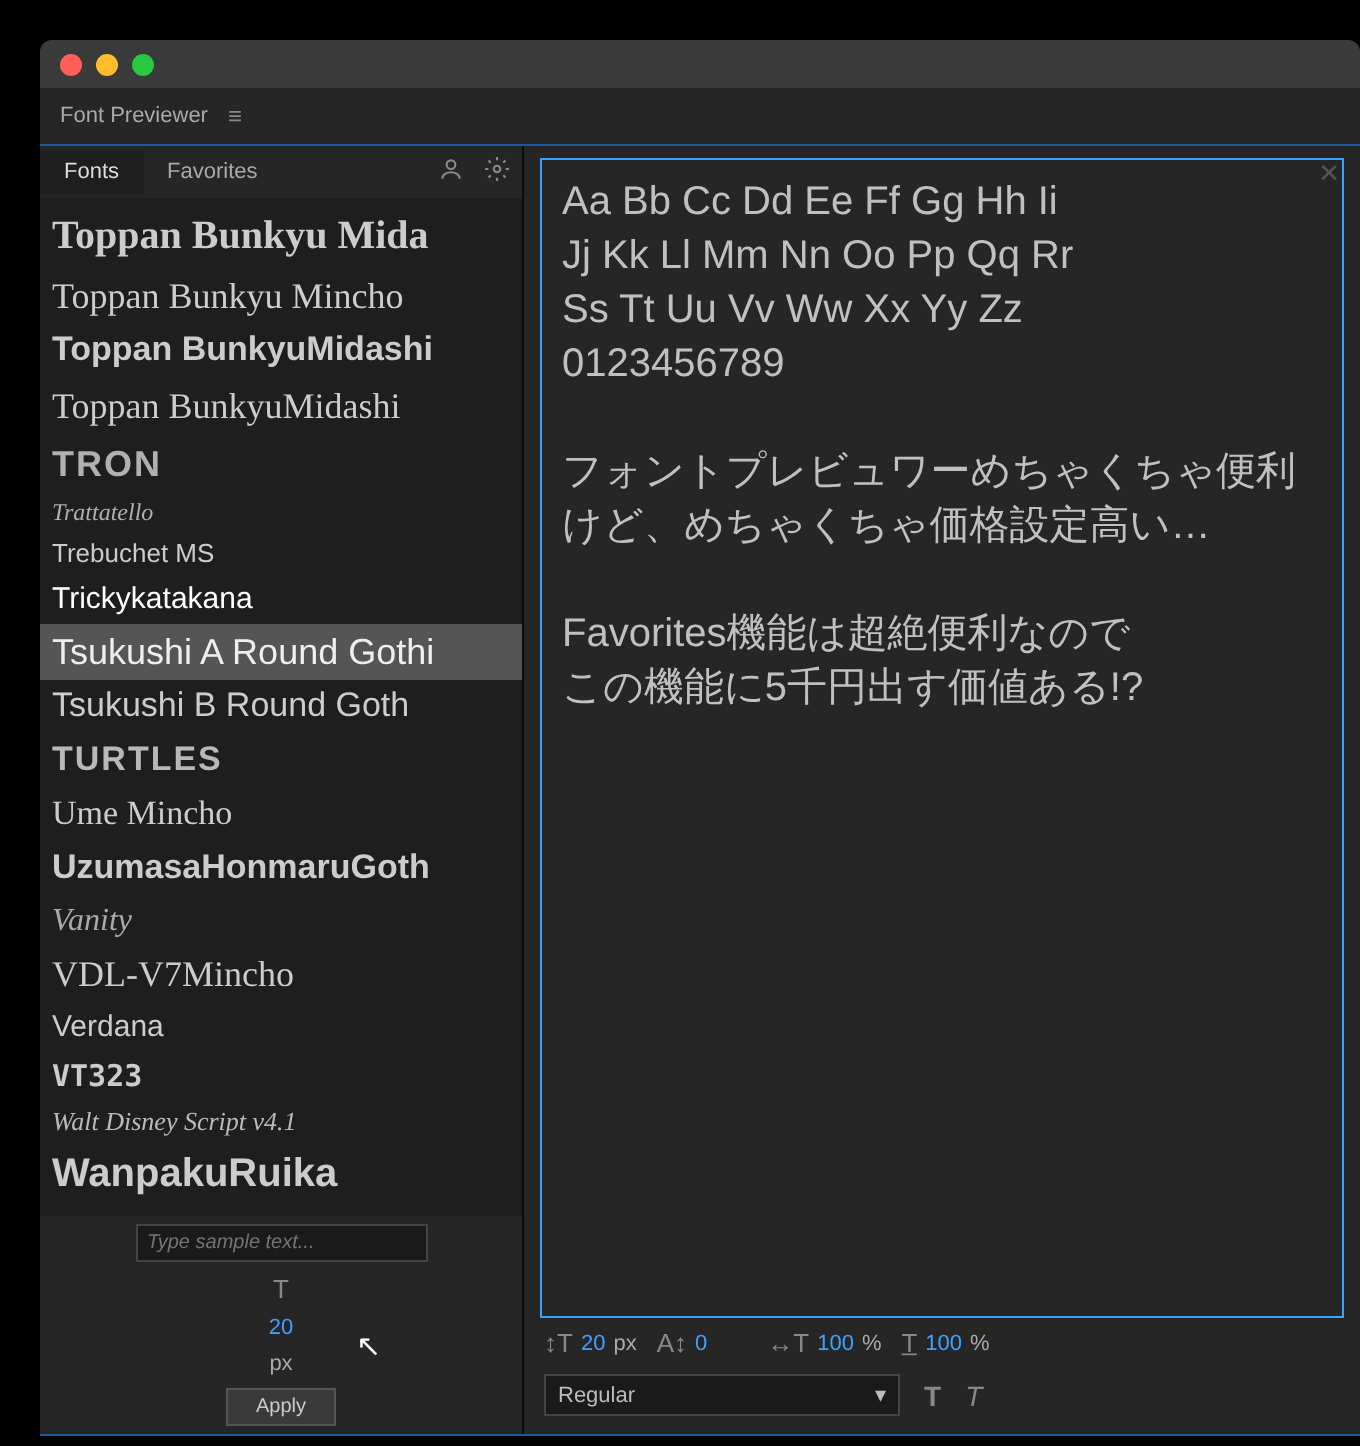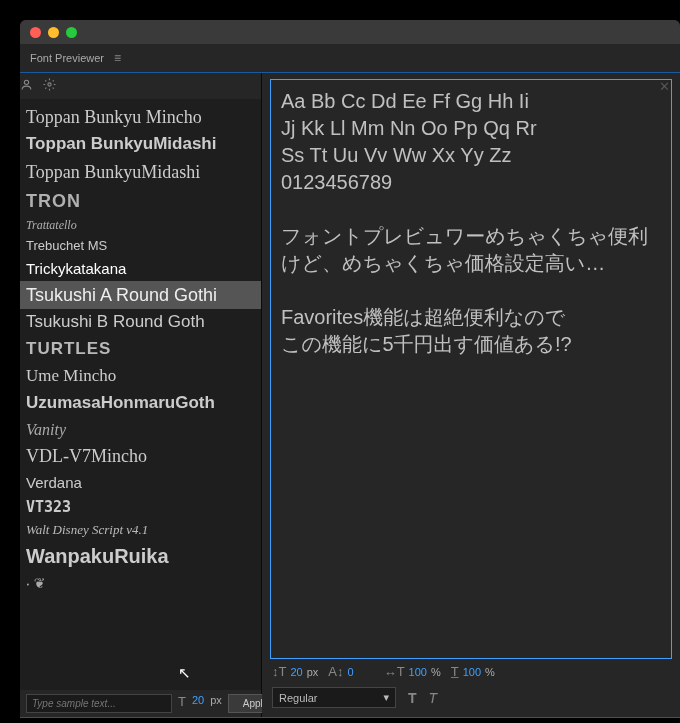--- a/index.html
+++ b/index.html
@@ -16,70 +16,75 @@
 .content { display: flex; height: calc(100% - 52px); border-top: 1px solid #1a5a9e; border-bottom: 1px solid #1a5a9e; }
 .left-panel { width: 242px; background: #1e1e1e; display: flex; flex-direction: column; border-right: 1px solid #0a0a0a; }
 .tabs-row { display: flex; align-items: center; height: 26px; background: #262626; justify-content: space-between; padding-right: 6px; }
 .tabs { display: flex; }
 .tab { padding: 5px 12px; font-size: 11px; color: #aaa; cursor: pointer; }
 .tab.active { background: #1e1e1e; color: #ddd; }
 .tab-icons { display: flex; gap: 10px; color: #888; font-size: 13px; }
 .font-list { flex: 1; overflow: hidden; padding: 4px 0; }
 .font-item { padding: 2px 6px; color: #b8b8b8; white-space: nowrap; overflow: hidden; cursor: pointer; line-height: 1.35; }
 .font-item.selected { background: #555; color: #eee; }
-.left-footer-sample { display: flex; align-items: flex-start; padding: 4px 6px; gap: 6px; background: #262626; }
+.left-footer-sample { display: flex; align-items: center; padding: 4px 6px; gap: 6px; background: #262626; flex-direction: column; }
 .sample-input { flex: 1; background: #1a1a1a; border: 1px solid #444; color: #888; font-size: 10px; padding: 3px 5px; font-style: italic; }
 .px-label { color: #3fa0ff; font-size: 11px; }
 .apply-btn { background: #3a3a3a; border: 1px solid #555; color: #ccc; font-size: 10px; padding: 3px 14px; cursor: pointer; }
 .cursor-arrow { position: absolute; left: 158px; bottom: 36px; color: #fff; font-size: 15px; pointer-events: none; }
 .right-panel { flex: 1; display: flex; flex-direction: column; padding: 6px 8px 6px 8px; background: #262626; position: relative; }
 .close-x { position: absolute; top: 6px; right: 10px; color: #555; font-size: 13px; cursor: pointer; }
 .preview-box { flex: 1; border: 1px solid #3fa0ff; padding: 8px 10px; color: #c0c0c0; font-size: 20px; line-height: 1.35; overflow: hidden; white-space: pre-wrap; }
 .right-controls { display: flex; align-items: center; gap: 10px; padding: 5px 2px; color: #aaa; font-size: 11px; }
 .ctrl-group { display: flex; align-items: center; gap: 4px; }
 .ctrl-icon { color: #888; font-size: 13px; }
 .ctrl-val { color: #3fa0ff; }
 .right-dropdown-row { display: flex; align-items: center; gap: 12px; padding: 3px 2px; }
-.dropdown { background: #1a1a1a; border: 1px solid #444; color: #bbb; font-size: 11px; padding: 3px 6px; width: 124px; display: flex; justify-content: space-between; align-items: center; cursor: pointer; }
+.dropdown { background: #1a1a1a; border: 1px solid #444; color: #bbb; font-size: 11px; padding: 3px 6px; width: 178px; display: flex; justify-content: space-between; align-items: center; cursor: pointer; }
 .t-icon { color: #888; font-size: 14px; cursor: pointer; }
 </style>
 </head>
 <body>
 
 <div class="window">
   <div class="titlebar">
     <div class="traffic">
       <div class="tl red"></div>
       <div class="tl yellow"></div>
       <div class="tl green"></div>
     </div>
   </div>
   <div class="header">
     <span>Font Previewer</span>
     <span class="menu-icon">≡</span>
   </div>
   <div class="content">
     <div class="left-panel">
       <div class="tabs-row">
+        <div class="tabs">
+          <div class="tab active">Fonts</div>
+          <div class="tab">Favorites</div>
+        </div>
         <div class="tab-icons">
           <span>
             <svg width="13" height="13" viewBox="0 0 24 24" fill="none" stroke="#888" stroke-width="2">
                 <circle cx="12" cy="8" r="4"></circle>
                 <path d="M4 21c0-4 4-6 8-6s8 2 8 6"></path>
               </svg>
           </span>
           <span>
             <svg width="13" height="13" viewBox="0 0 24 24" fill="none" stroke="#888" stroke-width="2">
                 <circle cx="12" cy="12" r="3"></circle>
                 <path d="M12 1v3M12 20v3M4.2 4.2l2 2M17.8 17.8l2 2M1 12h3M20 12h3M4.2 19.8l2-2M17.8 6.2l2-2"></path>
               </svg>
           </span>
         </div>
       </div>
       <div class="font-list" id="font-list">
+          <div class="font-item" style="font-family:'Times New Roman',serif;font-size:20px;font-weight:600;color:#ccc">Toppan Bunkyu Mida</div>
           <div class="font-item" style="font-family:'Times New Roman',serif;font-size:18px;color:#ccc">Toppan Bunkyu Mincho</div>
           <div class="font-item" style="font-family:Arial,sans-serif;font-size:17px;font-weight:800;color:#ccc">Toppan BunkyuMidashi</div>
           <div class="font-item" style="font-family:'Times New Roman',serif;font-size:18px;color:#ccc">Toppan BunkyuMidashi</div>
           <div class="font-item" style="font-family:Arial,sans-serif;font-size:18px;font-weight:700;letter-spacing:1px;color:#b0b0b0">TRON</div>
           <div class="font-item" style="font-family:cursive;font-size:12px;font-style:italic;color:#b0b0b0">Trattatello</div>
           <div class="font-item" style="font-family:'Trebuchet MS',sans-serif;font-size:13px;color:#ccc">Trebuchet MS</div>
           <div class="font-item" style="font-family:Arial,sans-serif;font-size:15px;color:#ffffff">Trickykatakana</div>
           <div class="font-item selected" style="font-family:Arial,sans-serif;font-size:18px;color:#eee">Tsukushi A Round Gothi</div>
           <div class="font-item" style="font-family:Arial,sans-serif;font-size:17px;color:#ccc">Tsukushi B Round Goth</div>
           <div class="font-item" style="font-family:Impact,sans-serif;font-size:17px;font-weight:800;letter-spacing:1px;color:#b8b8b8">TURTLES</div>

